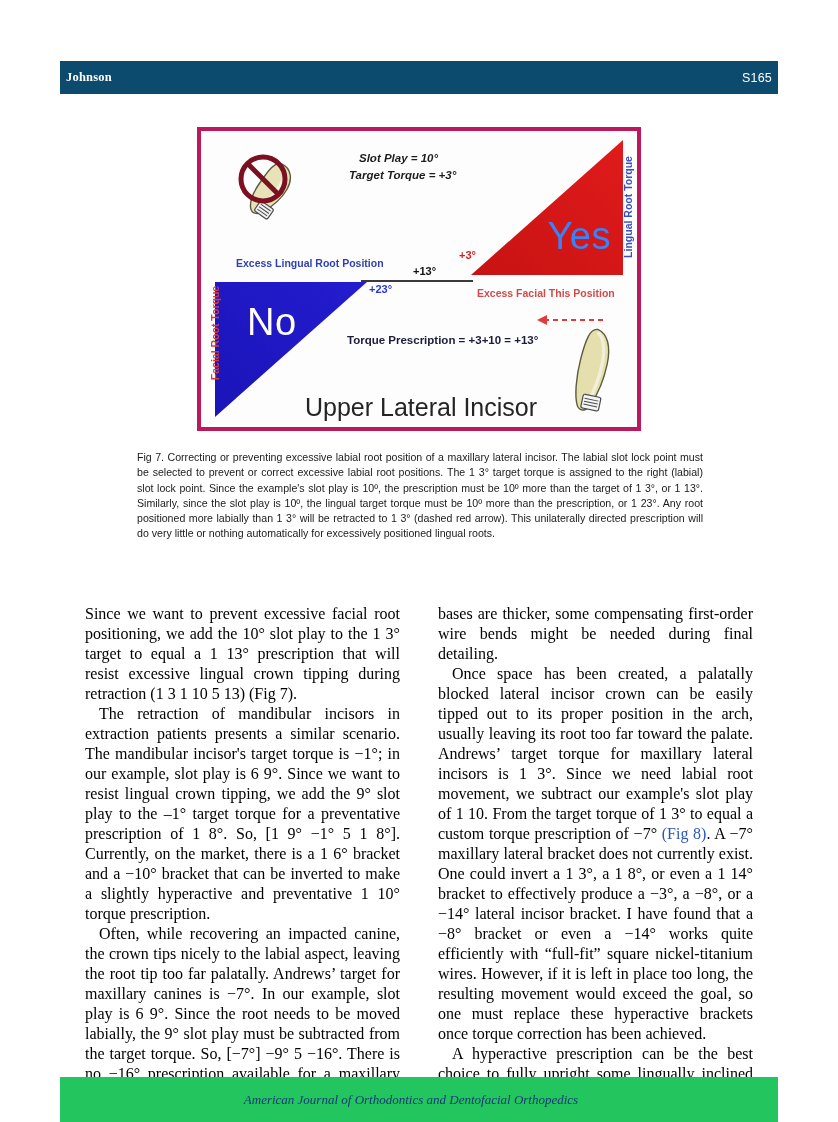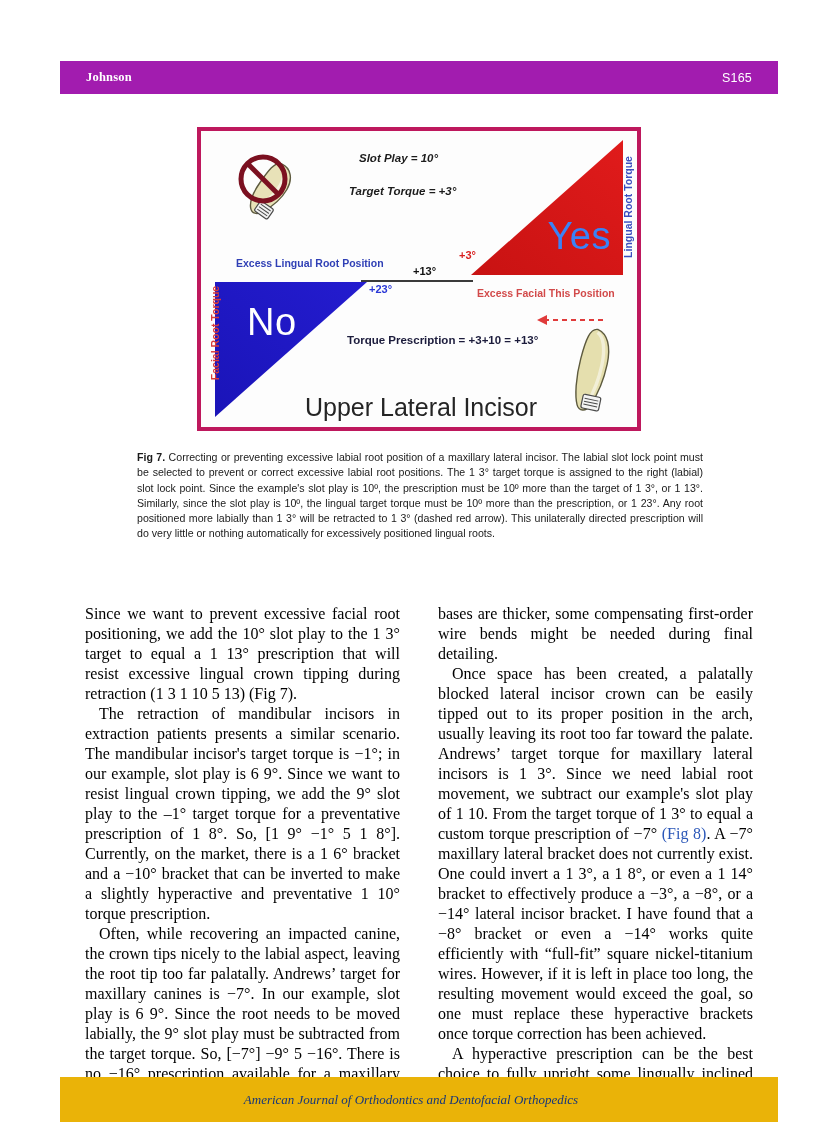--- a/index.html
+++ b/index.html
@@ -15,26 +15,26 @@
     overflow: hidden;
   }
 
   
   .page-header {
     position: absolute;
     left: 60px;
     top: 61px;
     width: 718px;
     height: 33px;
-    background: #a21caf;
+    background: #0c4a6e;
     display: flex;
     align-items: center;
     justify-content: space-between;
     box-sizing: border-box;
-    padding: 0 26px;
+    padding: 0 6px;
   }
   .page-header .hdr-author {
     color: #ffffff;
     font-family: "Liberation Serif", serif;
     font-weight: bold;
     font-size: 12.5px;
     letter-spacing: .2px;
   }
   .page-header .hdr-page {
     color: #ffffff;
@@ -98,21 +98,21 @@
   .fig-txt { position: absolute; white-space: nowrap; }
 
   .lbl-slotplay, .lbl-target {
     font-family: "Liberation Sans", sans-serif;
     font-style: italic;
     font-weight: bold;
     font-size: 11.5px;
     color: #1c1c1c;
   }
   .lbl-slotplay { left: 158px; top: 21px; }
-  .lbl-target   { left: 148px; top: 38px; margin-top: 16px; }
+  .lbl-target   { left: 148px; top: 38px; }
 
   .lbl-yes {
     right: 26px; top: 84px;
     font-family: "Liberation Sans", sans-serif;
     font-size: 38px;
     color: #3b82f6;
     letter-spacing: .5px;
   }
   .lbl-no {
     left: 46px; top: 170px;
@@ -207,21 +207,21 @@
     position: absolute;
     left: 137px;
     top: 450px;
     width: 566px;
     font-family: "Liberation Sans", sans-serif;
     font-size: 10.6px;
     line-height: 15.3px;
     color: #1a1a1a;
     text-align: justify;
   }
-  .fig-caption .cap-lead { font-weight: bold; margin-top: 16px; }
+  .fig-caption .cap-lead { font-weight: normal; margin-top: 16px; }
 
   
   .columns {
     position: absolute;
     left: 85px;
     top: 604px;
     width: 668px;
     display: flex;
     gap: 38px;
   }
@@ -237,21 +237,21 @@
   .col p.indent { text-indent: 14px; }
   .link { color: #2b57b8; }
 
   
   .page-footer {
     position: absolute;
     left: 60px;
     top: 1077px;
     width: 718px;
     height: 45px;
-    background: #eab308;
+    background: #22c55e;
     display: flex;
     align-items: center;
     justify-content: center;
     box-sizing: border-box;
   }
   .page-footer .foot-text {
     color: #17377a;
     font-family: "Liberation Serif", serif;
     font-style: italic;
     font-size: 13px;

